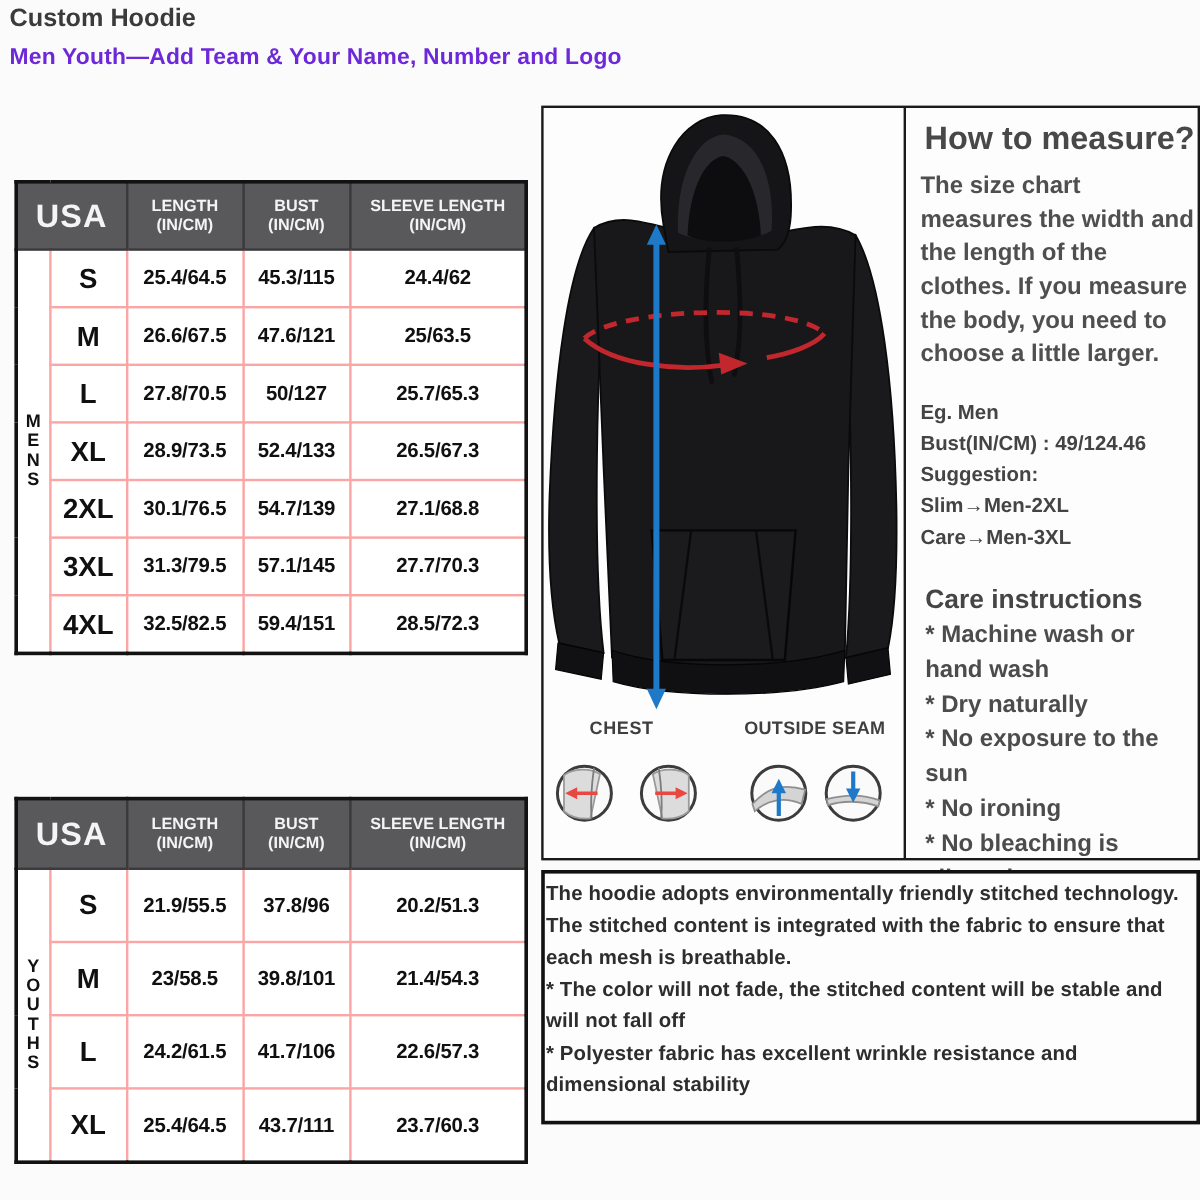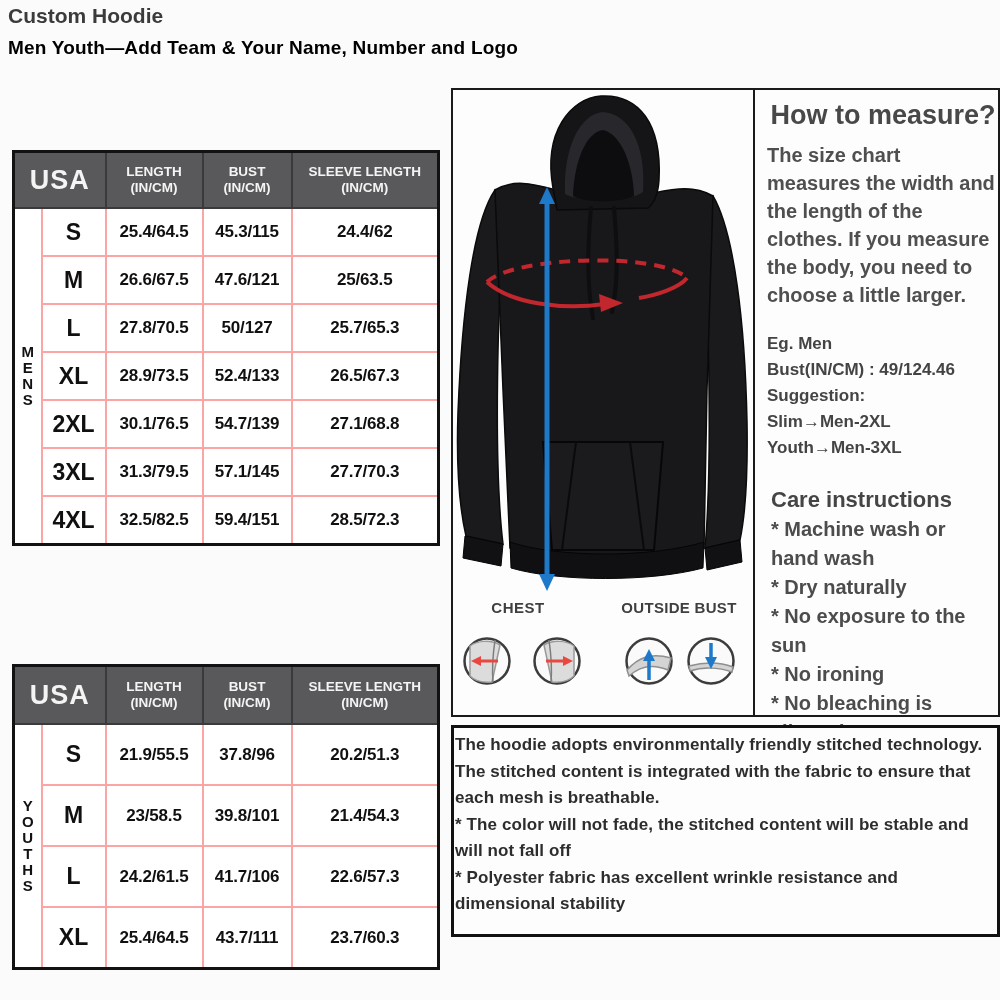--- a/index.html
+++ b/index.html
@@ -3,21 +3,21 @@
 <meta charset="utf-8">
 <style>
   html,body{margin:0;padding:0;}
   body{
     width:1000px;height:1000px;position:relative;overflow:hidden;
     background:#fbfbfb;color:#222;
     font-family:"Liberation Sans",sans-serif;
   }
   
   .page-title{position:absolute;left:8px;top:4px;font-size:21px;font-weight:bold;color:#3b3b3b;}
-  .page-subtitle{position:absolute;left:8px;top:37px;font-size:19px;font-weight:bold;color:#000000;letter-spacing:.2px;}
+  .page-subtitle{position:absolute;left:8px;top:37px;font-size:19px;font-weight:bold;color:#6d28d9;letter-spacing:.2px;}
 
   
   .size-table{border-collapse:collapse;table-layout:fixed;background:#fff;border:3px solid #121212;position:absolute;left:12px;}
   .size-table th,.size-table td{border:2px solid #fca5a5;text-align:center;vertical-align:middle;padding:0;}
   .size-table thead th{background:#59595b;color:#f4f4f4;border-color:#3a3a3c;}
   .usa-head{font-size:27px;font-weight:bold;letter-spacing:1px;}
   .col-head{font-size:13.5px;font-weight:bold;line-height:16px;}
   .col-head .sub{font-size:13.5px;}
   .group-cell{font-size:15px;font-weight:bold;line-height:16px;white-space:pre-line;background:#fff;color:#111;}
   .size-cell{font-size:23px;font-weight:bold;color:#101010;}
@@ -223,21 +223,21 @@
       <path d="M234,188 C226,198 204,205 186,208" fill="none" stroke="#c1272d" stroke-width="4"></path>
       <path d="M170,213 L146,204 L148,222 Z" fill="#c1272d"></path>
 
       <line x1="94" y1="112" x2="94" y2="486" stroke="#1e79c8" stroke-width="5"></line>
       <path d="M94,97 L86,114 L102,114 Z" fill="#1e79c8"></path>
       <path d="M94,501 L86,484 L102,484 Z" fill="#1e79c8"></path>
     </svg>
 
     <div class="diagram-labels">
       <div class="chest-label">CHEST</div>
-      <div class="seam-label">OUTSIDE BUST</div>
+      <div class="seam-label">OUTSIDE SEAM</div>
     </div>
 
     <div class="icon-row">
       <svg class="m-icon i1" width="50" height="50" viewBox="0 0 50 50">
         <circle cx="25" cy="25" r="22.5" fill="#fafafa" stroke="#3c3c3c" stroke-width="2.5"></circle>
         <path d="M8,10 C16,4 30,4 38,9 L30,46 C20,47 12,44 8,40 Z" fill="#dcdcdc" stroke="#9a9a9a" stroke-width="1.5"></path>
         <path d="M33,4 C31,18 30,34 31,46" fill="none" stroke="#7d7d7d" stroke-width="1.5"></path>
         <line x1="36" y1="25" x2="17" y2="25" stroke="#e8483f" stroke-width="3"></line>
         <path d="M9,25 L19,20 L19,30 Z" fill="#e8483f"></path>
       </svg>
@@ -264,21 +264,21 @@
   </div>
 
   <div class="measure-pane">
     <div class="howto-heading">How to measure?</div>
     <p class="howto-body">The size chart measures the width and the length of the clothes.  If you measure the body, you need to choose a little larger.</p>
     <div class="example-block">
         <p>Eg. Men</p>
         <p>Bust(IN/CM) : 49/124.46</p>
         <p>Suggestion:</p>
         <p>Slim→Men-2XL</p>
-        <p>Youth→Men-3XL</p>
+        <p>Care→Men-3XL</p>
       </div>
     <div class="care-heading">Care instructions</div>
     <div class="care-list">
         <p>* Machine wash or hand wash</p>
         <p>* Dry naturally</p>
         <p>* No exposure to the sun</p>
         <p>* No ironing</p>
         <p>* No bleaching is allowed</p>
       </div>
   </div>

